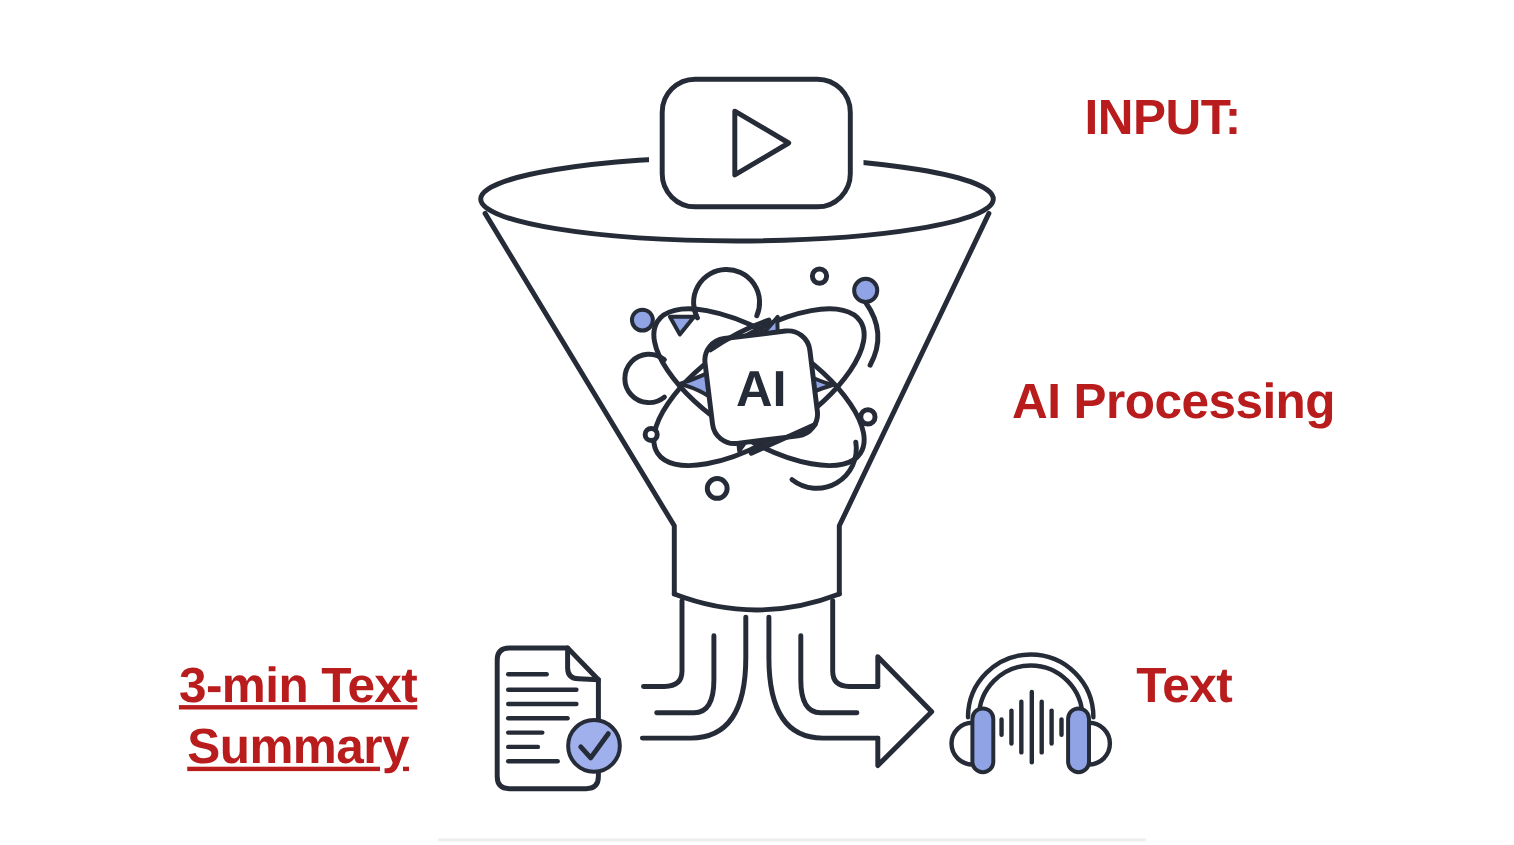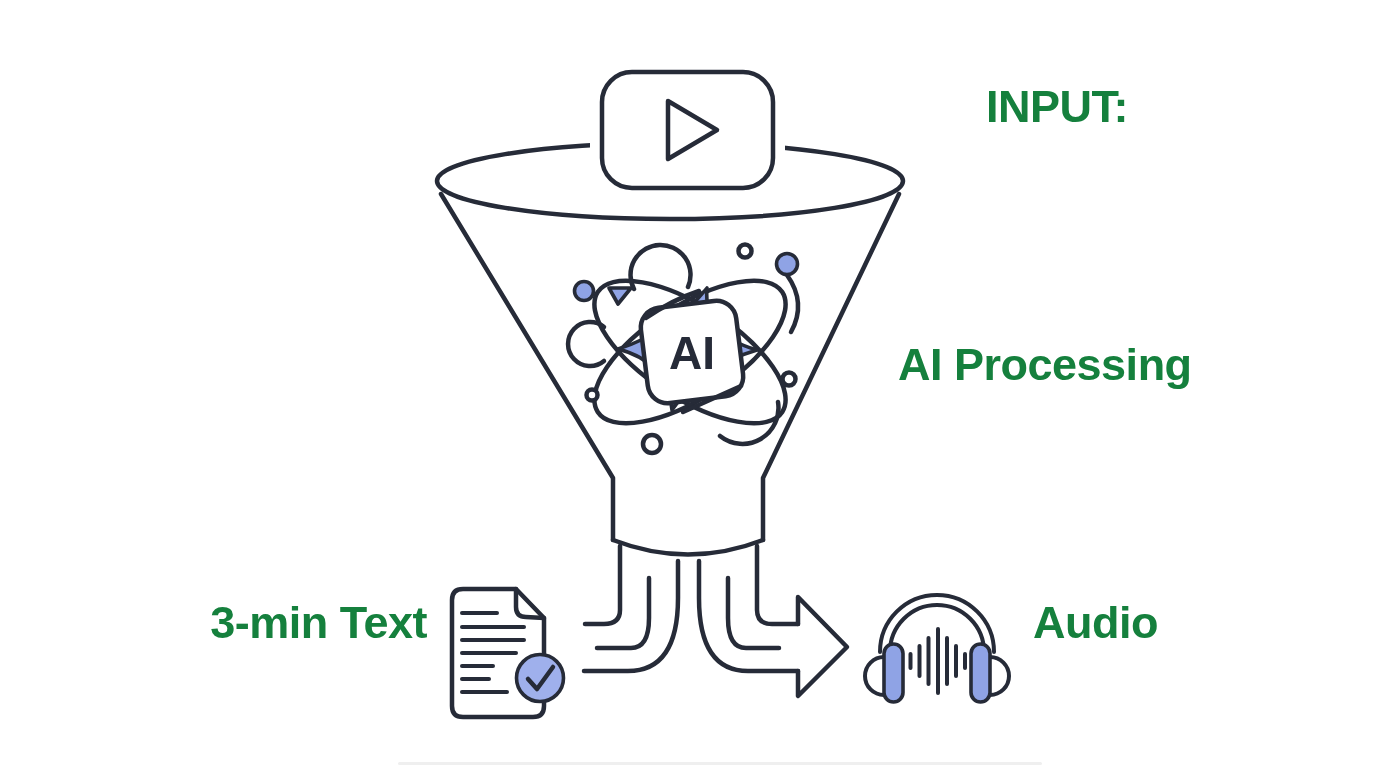--- a/index.html
+++ b/index.html
@@ -12,24 +12,24 @@
   
   .ln  { fill:none; stroke:#262b38; stroke-width:4.5; stroke-linecap:round; stroke-linejoin:round; }
   .lnf { fill:#ffffff; stroke:#262b38; stroke-width:4.5; stroke-linecap:round; stroke-linejoin:round; }
   .thin{ fill:none; stroke:#262b38; stroke-width:4;   stroke-linecap:round; stroke-linejoin:round; }
   .blue{ stroke:#262b38; stroke-width:3.6; stroke-linejoin:round; }
   .halo{ fill:#ffffff; stroke:none; }
   .aitxt { font-family:"Liberation Sans","DejaVu Sans",sans-serif; font-weight:700; font-size:46px; fill:#262b38; }
 
   
   .lbl {
-    position:absolute; font-weight:700; color:#15803d;
+    position:absolute; font-weight:700; color:#b91c1c;
     font-size:45px; line-height:56px; letter-spacing:-0.5px; white-space:nowrap;
   }
-  .lbl-summary { text-align:right; width:312px; }
+  .lbl-summary { text-align:center; width:312px;text-decoration:underline; }
 </style>
 </head>
 <body>
 
 <div class="stage">
 
   <svg width="1376" height="768" viewBox="0 0 1376 768">
 
     <g>
       <ellipse class="lnf" cx="670" cy="181" rx="233" ry="38"></ellipse>
@@ -110,25 +110,26 @@
       </g>
     </g>
 
     <rect x="398" y="762" width="644" height="3" rx="1.5" fill="#efefef"></rect>
   </svg>
 
   <div class="lbl" style="left:986px; top:79px;">
     <div>INPUT:</div>
   </div>
 
-  <div class="lbl" style="left:898px; top:337px;">
+  <div class="lbl" style="left:920px; top:337px;">
     <div>AI Processing</div>
   </div>
 
   <div class="lbl lbl-summary" style="left:115px; top:595px;">
     <div>3-min Text</div>
+    <div>Summary</div>
   </div>
 
   <div class="lbl" style="left:1033px; top:595px;">
-    <div>Audio</div>
+    <div>Text</div>
   </div>
 
 </div>
 
 </body></html>

